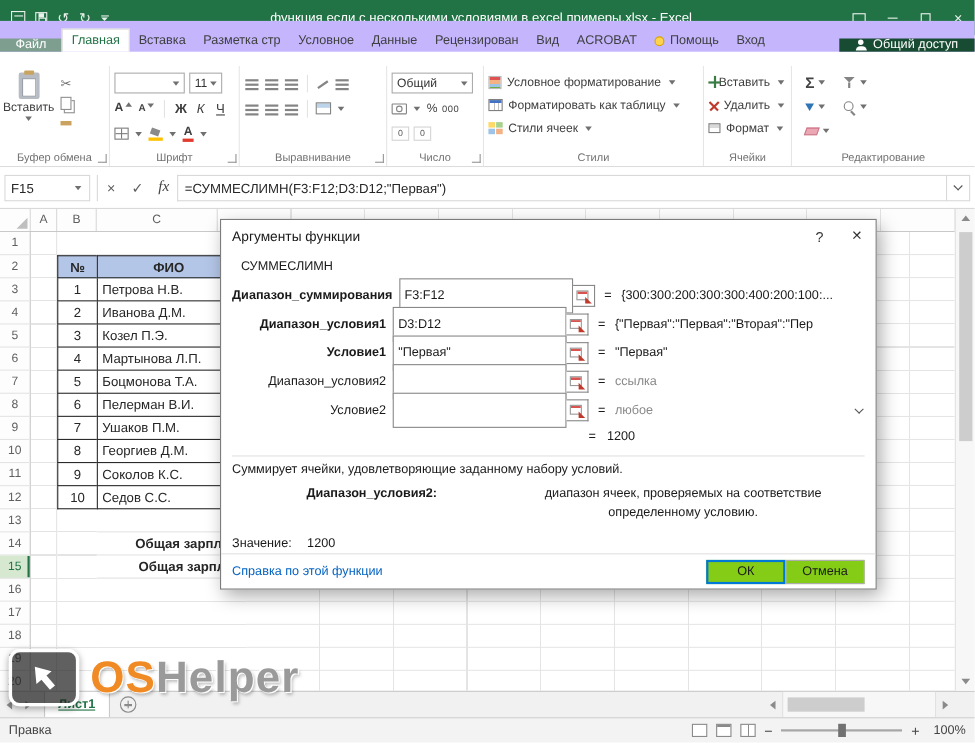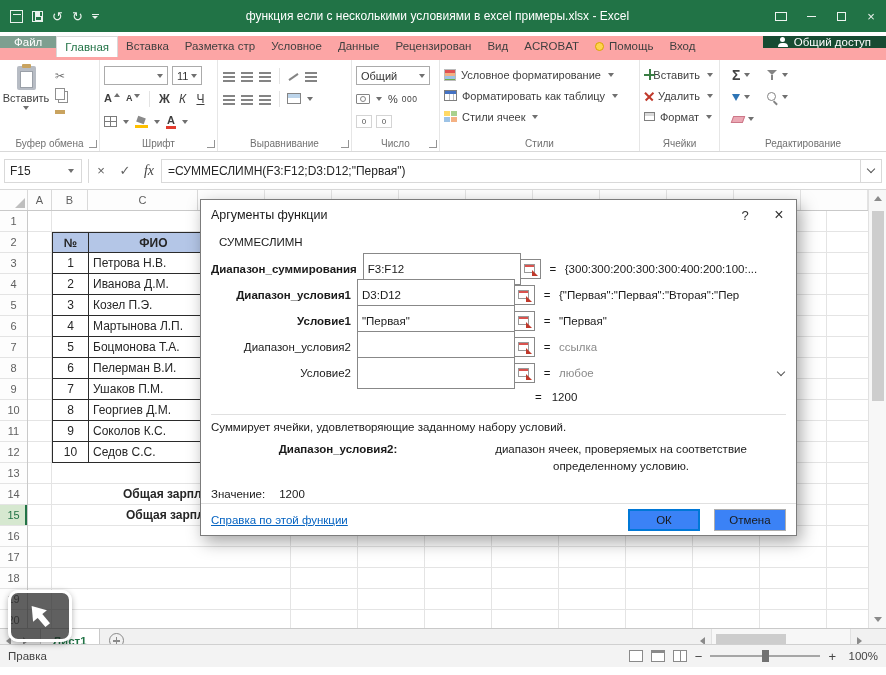--- a/index.html
+++ b/index.html
@@ -18,21 +18,21 @@
   .qdd::before{content:"";width:7px;height:1px;background:#e9f1ec}
   .qdd::after{content:"";border-left:3px solid transparent;border-right:3px solid transparent;border-top:3px solid #e9f1ec}
   .title{flex:1;text-align:center;font-size:12px;white-space:nowrap;overflow:hidden}
   .wctl{display:flex;height:100%}
   .wbtn{width:30px;height:100%;display:flex;align-items:center;justify-content:center;font-size:13px;color:#eef4f0}
   .ribdisp{width:12px;height:9px;border:1px solid #eef4f0}
   .minic{width:9px;height:1px;background:#eef4f0}
   .maxic{width:9px;height:9px;border:1px solid #eef4f0}
 
   
-  .tabrow{position:absolute;top:36px;left:0;right:0;height:28px;background:#fca5a5;display:flex;align-items:flex-start}
+  .tabrow{position:absolute;top:19px;left:0;right:0;height:28px;background:#c4b5fd;display:flex;align-items:flex-end}
   .ftab{background:#7e9f90;color:#fff;display:flex;align-items:center;padding:0 14px;font-size:11.5px}
   .tab{display:flex;align-items:center;padding:4px 8px;font-size:11.5px;color:#3f3f3f;white-space:nowrap}
   .tab.active{background:#fff;color:#217346;border:1px solid #d9d9d9;border-bottom:none}
   .bulb{width:9px;height:9px;border-radius:50%;background:#ffd34d;border:1px solid #d8a400;margin-right:5px}
   .share{margin-left:auto;background:#174b32;color:#fff;display:flex;align-items:center;gap:6px;padding:0 15px;font-size:11.5px}
   .person{width:10px;height:10px;position:relative}
   .person::before{content:"";position:absolute;top:0;left:2.5px;width:5px;height:5px;border-radius:50%;background:#fff}
   .person::after{content:"";position:absolute;bottom:0;left:0;width:10px;height:4px;border-radius:5px 5px 0 0;background:#fff}
 
   
@@ -158,21 +158,21 @@
   .navarr{width:17px;display:flex;justify-content:center;align-items:center;height:100%}
   .sheettab{height:100%;background:#fff;border-left:1px solid #c9c9c9;border-right:1px solid #c9c9c9;display:flex;align-items:center;padding:0 12px;color:#217346;font-weight:bold;text-decoration:underline;margin-left:6px}
   .addsheet{width:15px;height:15px;border-radius:50%;border:1px solid #8a8a8a;margin-left:9px;position:relative}
   .addsheet::before{content:"";position:absolute;left:6px;top:3px;width:1.5px;height:7px;background:#8a8a8a}
   .addsheet::after{content:"";position:absolute;top:6px;left:3px;width:7px;height:1.5px;background:#8a8a8a}
   .hscroll{margin-left:auto;margin-right:18px;display:flex;align-items:center;height:100%}
   .hbtn{width:17px;height:100%;display:flex;align-items:center;justify-content:center}
   .htrack{width:140px;height:100%;background:#f7f7f7;border-left:1px solid #e1e1e1;border-right:1px solid #e1e1e1;position:relative}
   .hthumb{position:absolute;left:4px;top:5px;height:13px;width:70px;background:#cdcdcd}
 
-  .statusbar{position:absolute;left:0;right:0;bottom:8px;height:23px;background:#f3f3f3;border-top:1px solid #d0d0d0;display:flex;align-items:center;font-size:11.5px;color:#444;padding:0 8px}
+  .statusbar{position:absolute;left:0;right:0;bottom:0;height:23px;background:#f3f3f3;border-top:1px solid #d0d0d0;display:flex;align-items:center;font-size:11.5px;color:#444;padding:0 8px}
   .sbright{margin-left:auto;display:flex;align-items:center;gap:8px}
   .vic{width:14px;height:12px;border:1px solid #8a8a8a;background:#fff}
   .vic.l{background:linear-gradient(#8a8a8a 0 2px,#fff 2px)}
   .vic.b{background:linear-gradient(90deg,#fff 0 6px,#8a8a8a 6px 7px,#fff 7px)}
   .ztrack{width:110px;height:2px;background:#a6a6a6;position:relative}
   .zthumb{position:absolute;left:52px;top:-5px;width:7px;height:12px;background:#717171}
   .zlvl{width:34px;text-align:right}
   .zbtn{font-size:13px;color:#444}
 
   
@@ -196,22 +196,22 @@
   .arow.opt .ares{color:#8a8a8a}
   .argchev{position:absolute;right:-2px;bottom:6px;width:14px;height:14px;display:flex;align-items:center;justify-content:center}
   .totrow{display:flex;align-items:center;height:22px;padding-left:324px;gap:10px}
   .dhr{height:1px;background:#e0e0e0;margin-top:6px}
   .desc{margin-top:6px}
   .hint{display:flex;margin-top:8px;line-height:1.45}
   .hintlabel{flex:0 0 260px;text-align:center;font-weight:bold;padding-right:6px}
   .hinttext{flex:0 0 300px;text-align:center}
   .valrow{margin-top:14px;display:flex;gap:14px}
   .dfoot{position:absolute;left:0;right:0;bottom:0;height:32px;border-top:1px solid #e0e0e0;display:flex;align-items:center;padding:0 10px}
-  .hlink{color:#0563c1;text-decoration:underline;margin-right:auto;cursor:pointer}
-  .btn{min-width:72px;height:22px;font-size:11.5px;font-family:inherit;background:#3b82f6;border:1px solid #adadad;margin-left:14px;color:#1a1a1a}
+  .hlink{color:#0563c1;margin-right:auto;cursor:pointer}
+  .btn{min-width:72px;height:22px;font-size:11.5px;font-family:inherit;background:#84cc16;border:1px solid #adadad;color:#1a1a1a}
   .btn.ok{border:2px solid #0078d7}
 
   
   .watermark{position:absolute;left:8px;top:590px;display:flex;align-items:center;gap:10px;z-index:110}
   .wmbox{width:64px;height:52px;border:3px solid #fff;border-radius:10px;background:rgba(35,35,35,.72);display:flex;align-items:center;justify-content:center;box-shadow:0 2px 6px rgba(0,0,0,.3)}
   .wmarrow{width:26px;height:26px;transform:rotate(-40deg);position:relative}
   .wmarrow::before{content:"";position:absolute;left:4px;top:0;border-left:9px solid transparent;border-right:9px solid transparent;border-bottom:13px solid #fff}
   .wmarrow::after{content:"";position:absolute;left:10px;top:12px;width:6px;height:13px;background:#fff}
   .wmtext{font-size:40px;font-weight:bold;letter-spacing:1px;display:flex;line-height:1}
   .wmos{color:#f08a24;text-shadow:-1px -1px 0 #fff,1px 1px 0 #fff,2px 3px 3px rgba(0,0,0,.25)}
@@ -633,13 +633,17 @@
       </span>
     <span class="zbtn">+</span>
     <span class="zlvl">100%</span>
   </div>
 </div>
 
 <div class="watermark">
   <div class="wmbox">
       <div class="wmarrow"></div>
     </div>
+  <div class="wmtext">
+    <span class="wmos">OS</span>
+      <span class="wmhelper">Helper</span>
+  </div>
 </div>
 
 </body></html>

